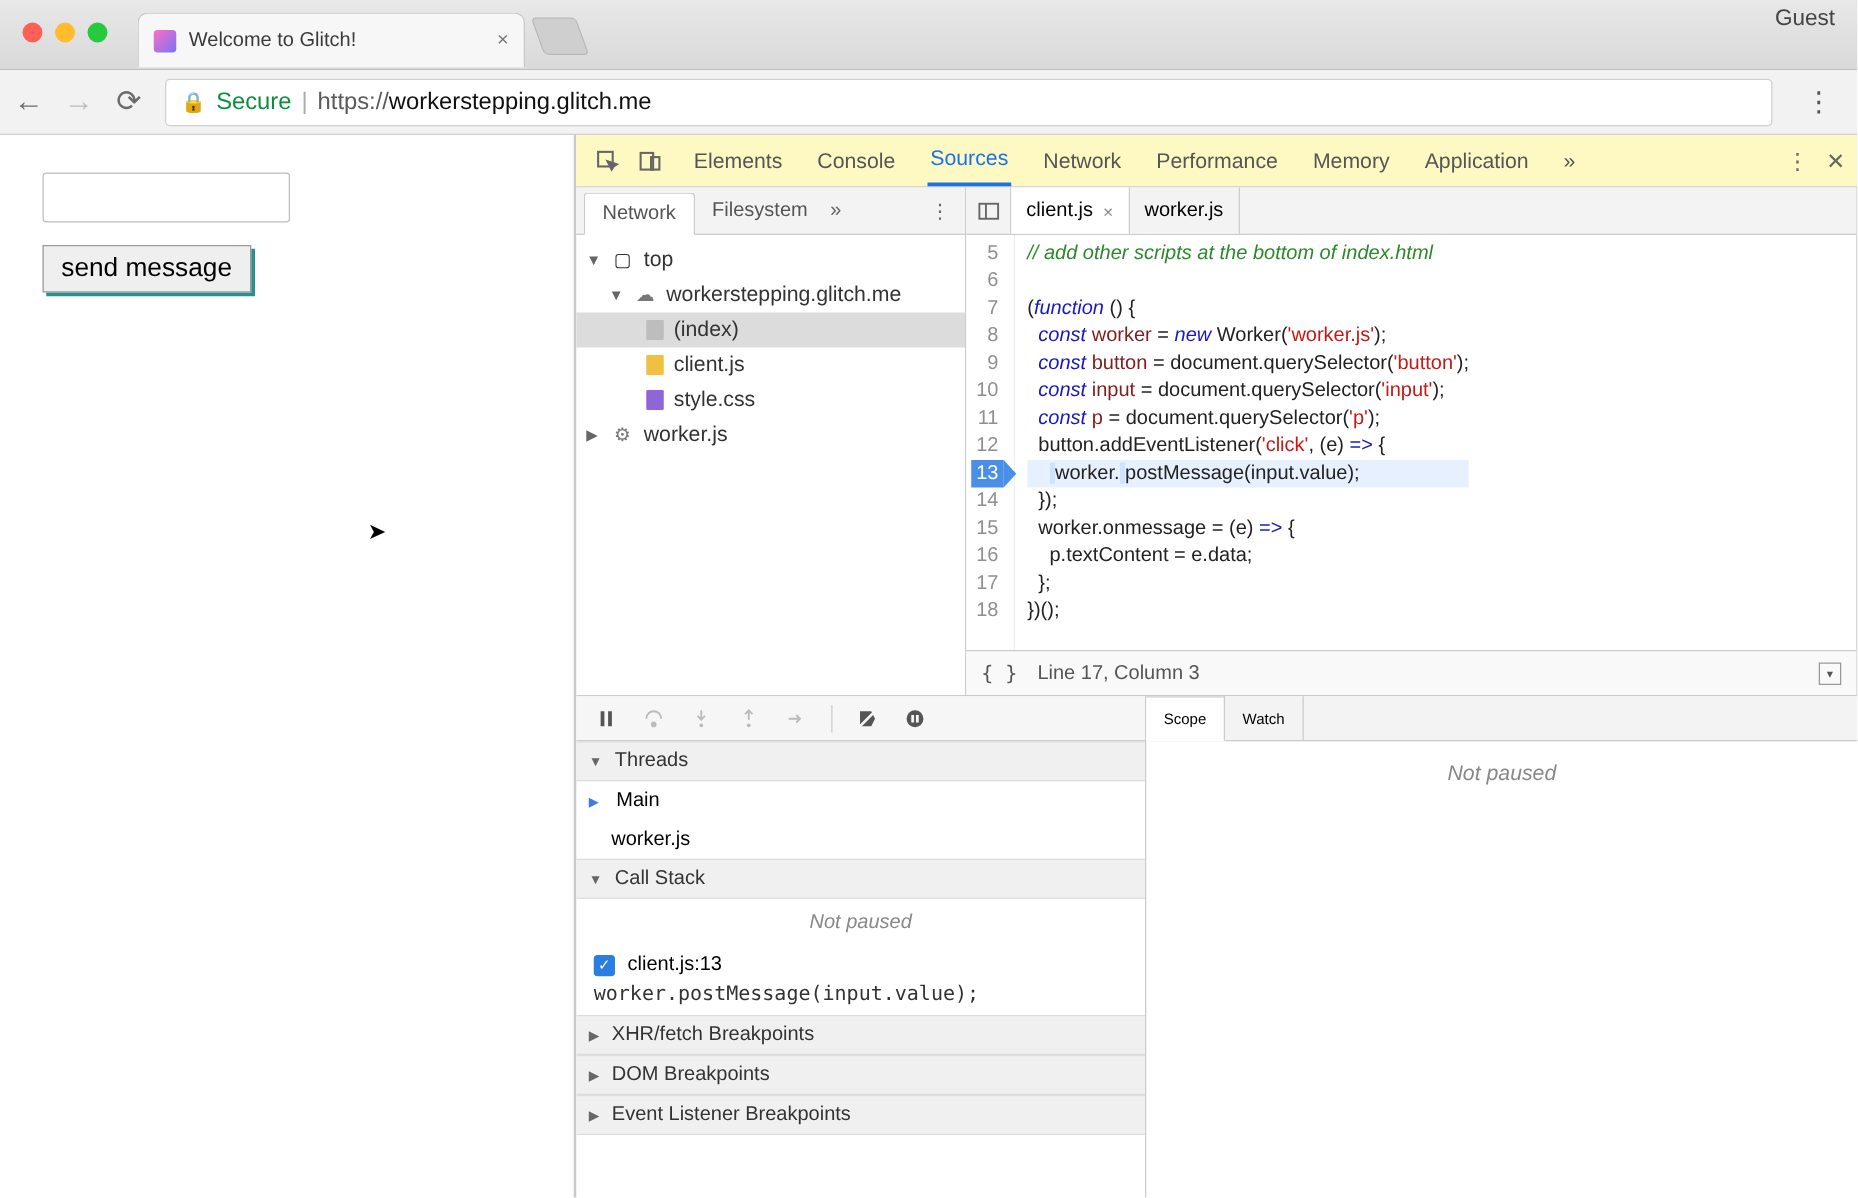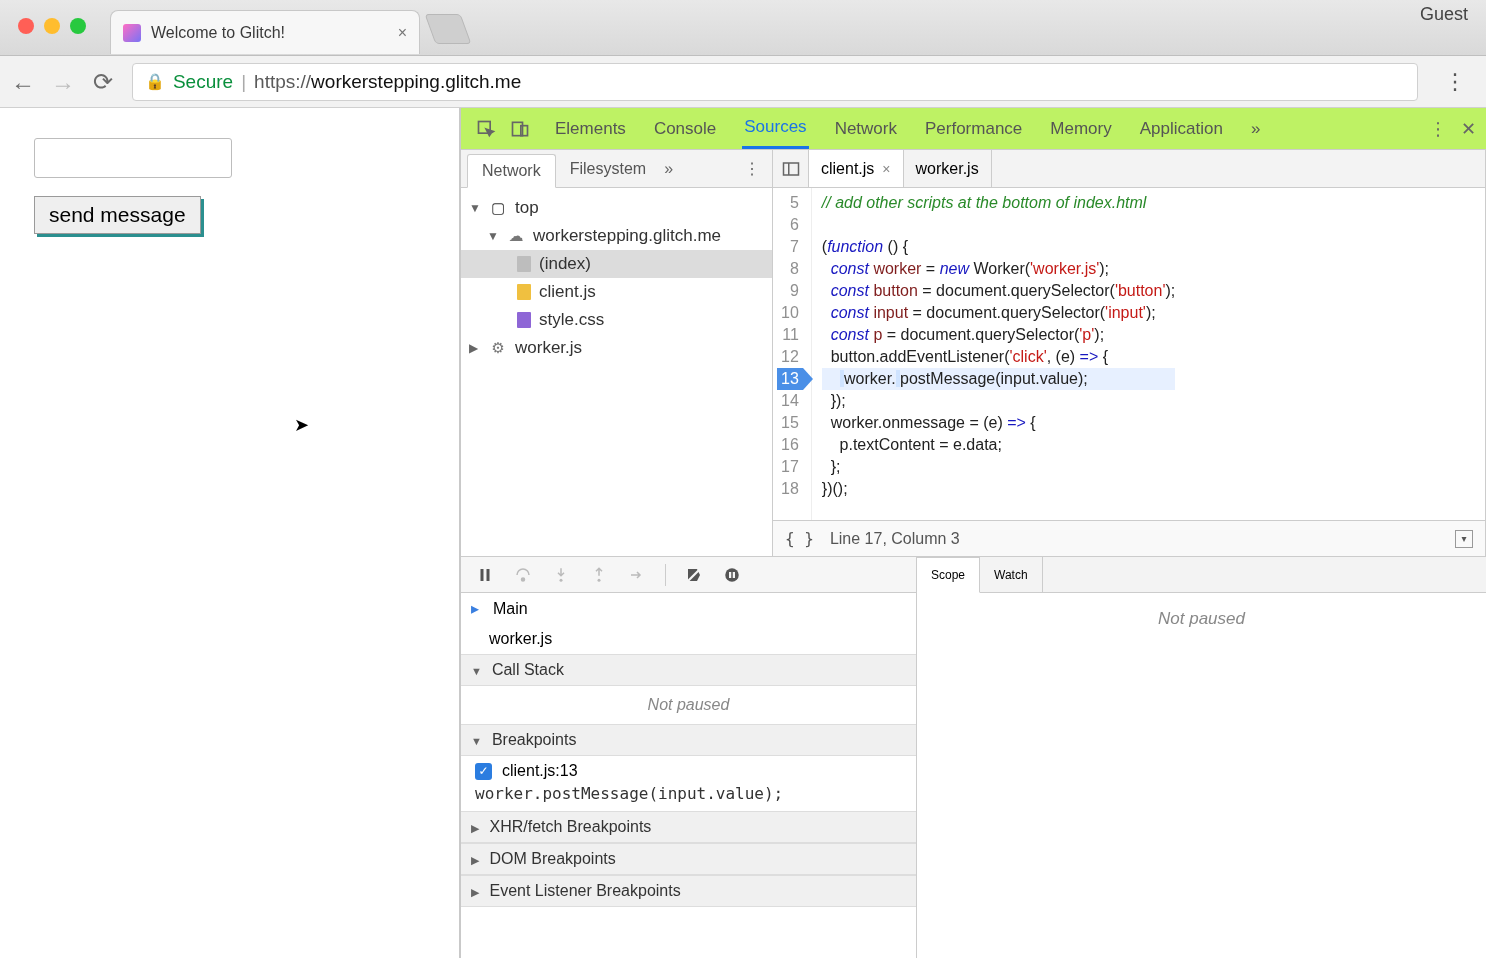--- a/index.html
+++ b/index.html
@@ -29,21 +29,21 @@
 
   
   .content { display:flex; height:calc(958px - 106px); }
   .page-pane { width:460px; border-right:1px solid #c9c9c9; padding:30px 34px; position:relative;}
   .page-input { width:198px; height:40px; border:1px solid #bdbdbd; border-radius:3px; background:#fff; display:block; margin-bottom:18px;}
   .page-button { font-size:21px; padding:6px 14px; background:#efefef; border:1px solid #9a9a9a; box-shadow:3px 3px 0 #2b8f8f; cursor:pointer;}
   .cursor { position:absolute; left:294px; top:306px; font-size:18px;}
 
   
   .devtools { flex:1; display:flex; flex-direction:column; border-left:1px solid #c9c9c9;}
-  .dt-tabs { height:42px; border-bottom:1px solid #ccc; display:flex; align-items:center; padding:0 10px; gap:4px; background:#bef264;}
+  .dt-tabs { height:42px; border-bottom:1px solid #ccc; display:flex; align-items:center; padding:0 10px; gap:4px; background:#fef9c3;}
   .dt-tool-icon { width:30px; height:30px; display:flex; align-items:center; justify-content:center; color:#666;}
   .dt-tool-icon svg{width:20px;height:20px;}
   .dt-tabset { display:flex; gap:24px; margin-left:14px; font-size:17px; color:#555; align-items:center; height:100%;}
   .dt-tab { padding:0 2px; height:100%; display:flex; align-items:center; cursor:pointer;}
   .dt-tab.active { color:#1a73e8; border-bottom:3px solid #1a73e8;}
   .dt-right { margin-left:auto; display:flex; gap:14px; align-items:center; color:#666; font-size:18px;}
 
   .dt-body { flex:1; display:flex; min-height:0;}
   .dt-left { width:312px; border-right:1px solid #ccc; display:flex; flex-direction:column;}
   .dt-subtabs { height:38px; border-bottom:1px solid #ccc; display:flex; align-items:stretch; background:#f3f3f3;}
@@ -313,41 +313,41 @@
             </div>
           <div class="dbg-btn">
               <svg viewBox="0 0 24 24" fill="currentColor">
                 <circle cx="12" cy="12" r="9"></circle>
                 <rect x="8" y="8" width="3" height="8" fill="#f6f6f6"></rect>
                 <rect x="13" y="8" width="3" height="8" fill="#f6f6f6"></rect>
               </svg>
             </div>
         </div>
 
+        <div class="section-hdr">
+            <span class="tri-open"></span>
+            <span>Threads</span>
+          </div>
         <div class="section-body">
           <div class="thread-row active">
               <span>Main</span>
             </div>
           <div class="thread-row">
               <span>worker.js</span>
             </div>
         </div>
 
         <div class="section-hdr">
             <span class="tri-open"></span>
             <span>Call Stack</span>
           </div>
         <div class="section-body">
             <div class="notpaused">Not paused</div>
           </div>
 
-        <div class="section-hdr">
-            <span class="tri-open"></span>
-            <span>Breakpoints</span>
-          </div>
         <div class="section-body">
           <div class="bp-row">
             <span class="bp-check">✓</span>
             <span>client.js:13</span>
           </div>
           <div class="bp-code">worker.postMessage(input.value);</div>
         </div>
 
         <div class="section-hdr">
             <span class="tri-closed"></span>

